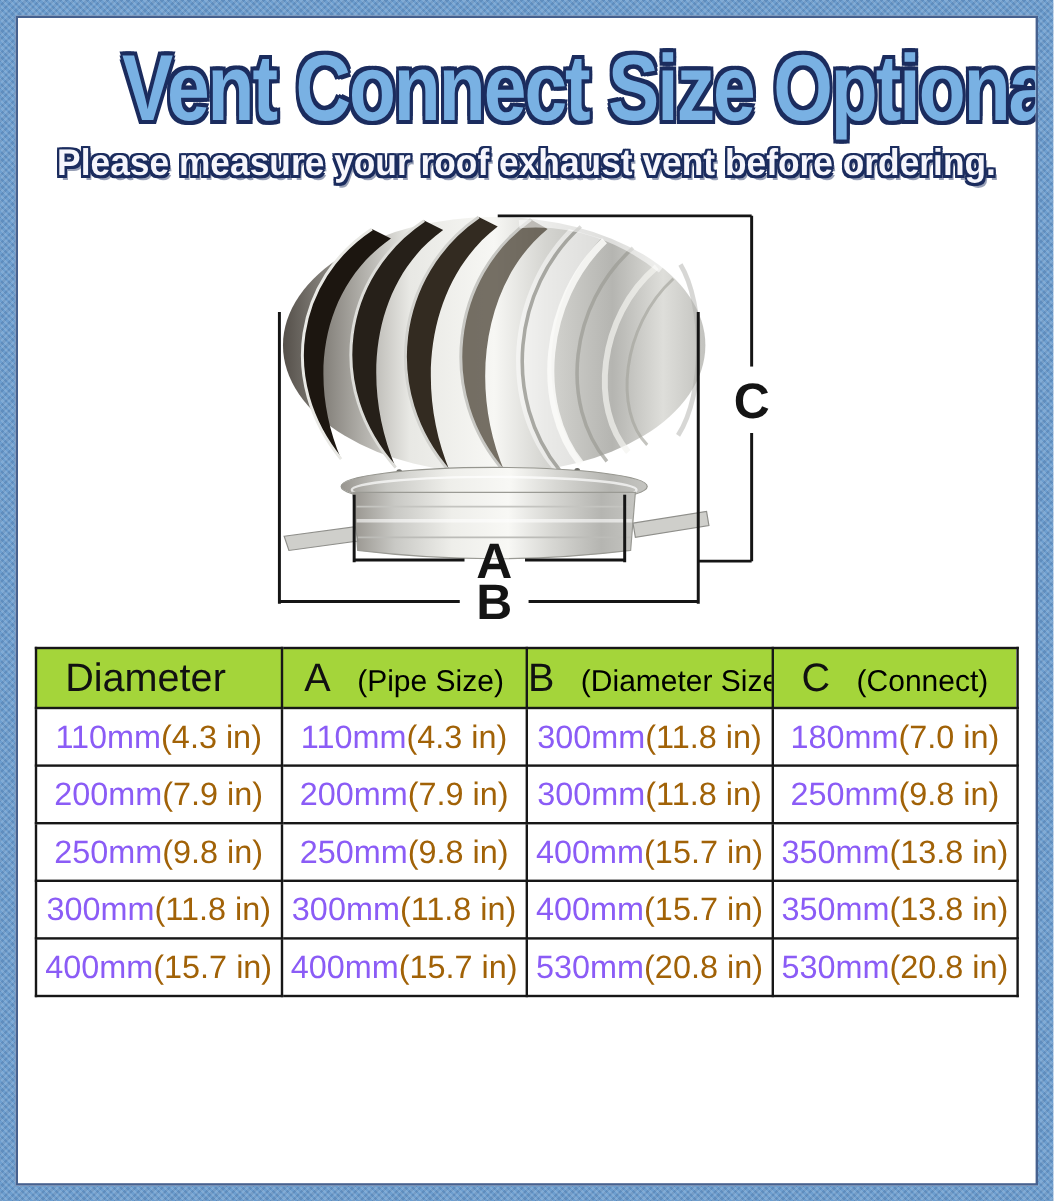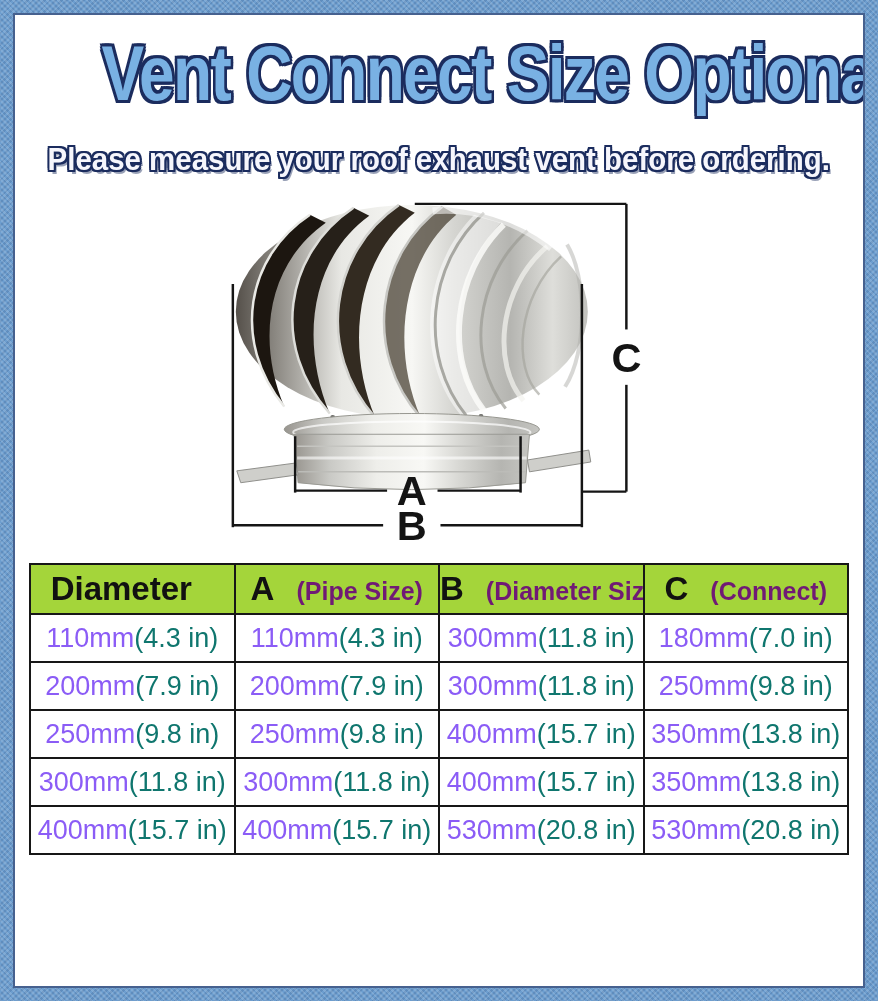--- a/index.html
+++ b/index.html
@@ -29,21 +29,21 @@
     font-weight: bold;
     letter-spacing: -2px;
     color: #79b1e3;
     transform: scaleX(0.82);
     transform-origin: center;
     text-shadow:
       -3px -3px 0 #1b2c5e, 3px -3px 0 #1b2c5e, -3px 3px 0 #1b2c5e, 3px 3px 0 #1b2c5e,
       -3px 0 0 #1b2c5e, 3px 0 0 #1b2c5e, 0 -3px 0 #1b2c5e, 0 3px 0 #1b2c5e;
   }
 
-  .subtitle-wrap { margin-top: 24px; height: 38px; line-height: 38px; white-space: nowrap; }
+  .subtitle-wrap { margin-top: 0; height: 38px; line-height: 38px; white-space: nowrap; }
   .subtitle {
     display: inline-block;
     font-size: 31px;
     font-weight: bold;
     letter-spacing: 0px;
     color: #f6f6fc;
     transform: scaleX(0.95);
     transform-origin: center;
     text-shadow:
       -2px -2px 0 #1b2c5e, 2px -2px 0 #1b2c5e, -2px 2px 0 #1b2c5e, 2px 2px 0 #1b2c5e,
@@ -62,28 +62,28 @@
   table.size-table th, table.size-table td {
     border: 2px solid #171717;
     text-align: center;
     vertical-align: middle;
     overflow: hidden;
     white-space: nowrap;
   }
   table.size-table th {
     background: #a4d53a;
     height: 50px;
-    font-weight: bold;
+    font-weight: normal;
     color: #111111;
   }
   .h-main { font-size: 33px; color: #111111; }
-  .h-sub  { font-size: 25px; color: #701a75; margin-left: 22px; }
+  .h-sub  { font-size: 25px; color: #000000; margin-left: 22px; }
   table.size-table td { height: 48px; background: #ffffff; font-size: 27px; }
   .v-mm { color: #8b5cf6; }
-  .v-in { color: #0f766e; text-align: center; }
+  .v-in { color: #a16207; text-align: center; }
 </style>
 </head>
 <body>
 
 <div class="frame">
   <div class="inner">
 
     <div class="title-wrap">
       <span class="title">Vent Connect Size Optional</span>
     </div>

